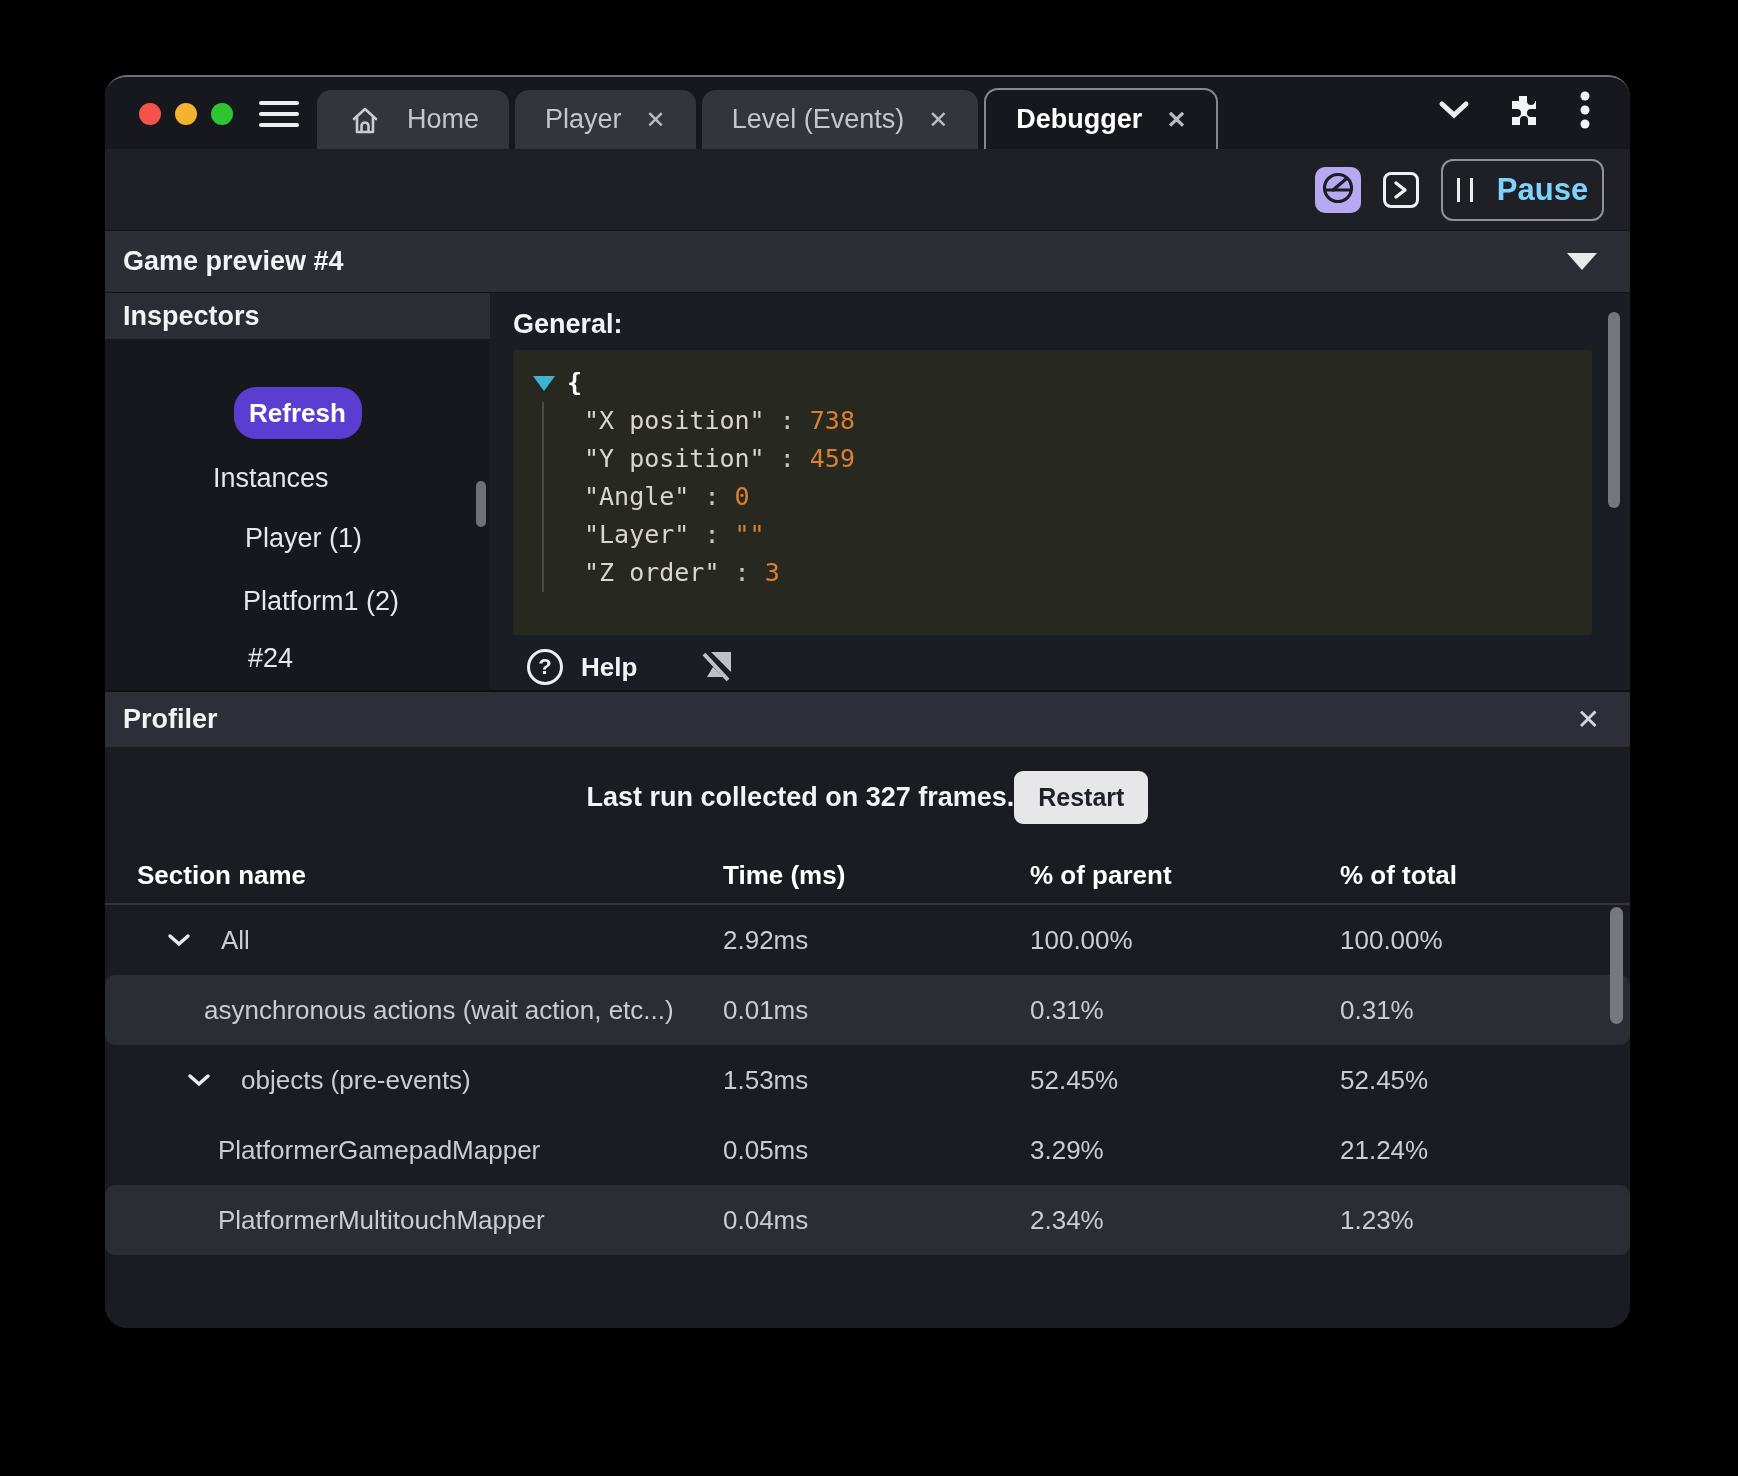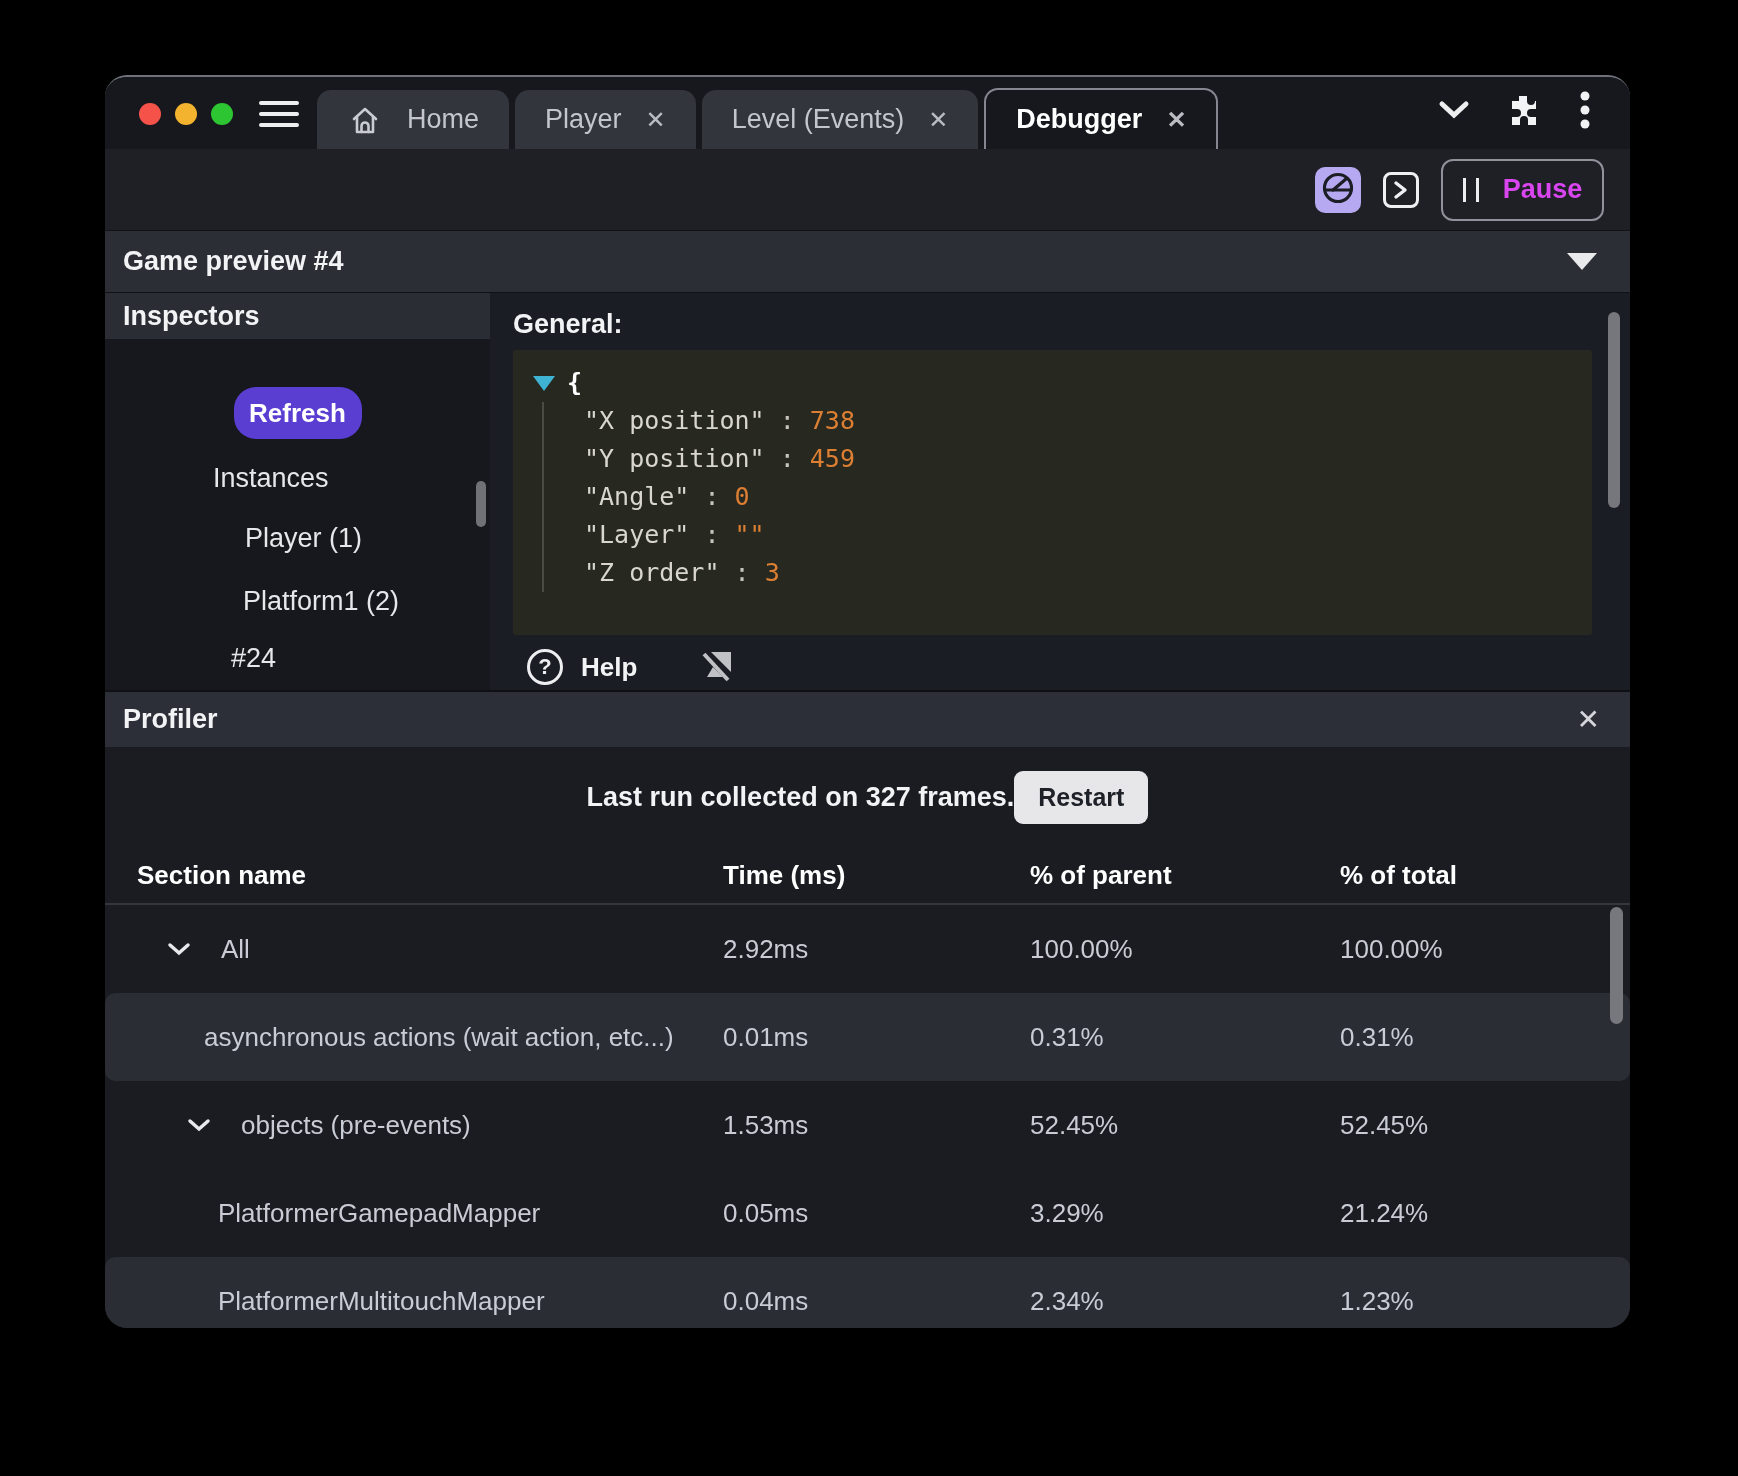--- a/index.html
+++ b/index.html
@@ -31,39 +31,39 @@
   .home-icon svg{ display:block; }
   .titlebar-right { margin-left:auto; display:flex; align-items:center; gap:38px; padding:0 40px 20px 0; }
   .tb-icon { color:#eceef0; display:flex; align-items:center; cursor:pointer; }
   
   .toolbar { height:81px; background:#1e2026; flex-shrink:0; display:flex; align-items:center; justify-content:flex-end; gap:22px; padding-right:26px; }
   .gauge-btn { width:46px; height:46px; border-radius:10px; background:#b7a9f1; display:flex; align-items:center; justify-content:center; cursor:pointer; }
   .console-btn { width:36px; height:36px; border:3px solid #eef0f2; border-radius:8px; display:flex; align-items:center; justify-content:center; cursor:pointer; }
   .pause-btn { width:163px; height:62px; border:2px solid #8f929a; border-radius:12px; display:flex; align-items:center; justify-content:center; gap:24px; cursor:pointer; background:transparent; }
   .pause-bars { display:flex; gap:10px; }
   .pause-bars i { display:block; width:3px; height:24px; background:#eceef0; }
-  .pause-btn b { color:#d946ef; font-size:27px; }
+  .pause-btn b { color:#7dd3fc; font-size:31px; }
   
   .preview-row { height:63px; background:#2c2e36; border-top:1px solid #101216; border-bottom:1px solid #101216;
     display:flex; align-items:center; padding:0 33px 0 18px; flex-shrink:0; }
   .preview-row h1 { font-size:27px; color:#f2f3f5; font-weight:bold; }
   .tri-down { margin-left:auto; width:0; height:0; border-left:15px solid transparent; border-right:15px solid transparent; border-top:17px solid #e9eaec; cursor:pointer; }
   
   .main { height:397px; display:flex; flex-shrink:0; }
   .left-panel { width:385px; background:#16181d; display:flex; flex-direction:column; position:relative; }
   .left-header { height:46px; background:#2b2d35; display:flex; align-items:center; padding-left:18px; flex-shrink:0; }
   .left-header h2 { font-size:27px; color:#f2f3f5; font-weight:bold; }
   .left-body { position:relative; flex:1; }
   .refresh-btn { position:absolute; left:50%; transform:translateX(-50%); top:48px; width:128px; height:52px;
     background:#5a3ed2; border:none; border-radius:22px; color:#fff; font-weight:bold; font-size:26px; cursor:pointer; font-family:inherit; }
   .tree-item { position:absolute; color:#e5e7ea; font-size:27px; white-space:nowrap; cursor:pointer; }
   .ti-0 { left:108px; top:124px; }
   .ti-1 { left:140px; top:184px; }
   .ti-2 { left:138px; top:247px; }
-  .ti-3 { left:126px; top:304px; }
+  .ti-3 { left:143px; top:304px; }
   .left-scroll { position:absolute; right:4px; top:142px; width:10px; height:46px; background:#6f7176; border-radius:5px; cursor:pointer; }
   .right-panel { flex:1; background:#1b1d24; position:relative; padding:16px 0 0 23px; }
   .right-panel h2 { font-size:27px; color:#f2f3f5; font-weight:bold; margin-bottom:10px; }
   .json-block { width:1079px; height:285px; background:#272920; border-radius:3px; padding:14px 20px;
     font-family:"DejaVu Sans Mono", monospace; font-size:25px; line-height:38px; overflow:hidden; }
   .json-root { display:flex; align-items:center; gap:12px; }
   .collapse-tri { width:0; height:0; border-left:11px solid transparent; border-right:11px solid transparent; border-top:15px solid #3fb3d4; cursor:pointer; }
   .brace { color:#ffffff; font-weight:bold; }
   .json-body { margin-left:9px; border-left:2px solid #4a4c42; padding-left:40px; }
   .jkey { color:#d8d6ce; }
@@ -81,21 +81,21 @@
   .profiler-close { margin-left:auto; color:#d4d6db; font-size:28px; cursor:pointer; line-height:1; }
   .profiler-body { flex:1; background:#1a1c22; position:relative; display:flex; flex-direction:column; }
   .collect-row { height:100px; display:flex; align-items:center; justify-content:center; gap:0; flex-shrink:0; }
   .collect-row p { color:#f2f3f5; font-size:27px; font-weight:bold; }
   .restart-btn { background:#e7e7ea; color:#1f2128; border:none; border-radius:9px; font-size:25px; font-weight:bold;
     padding:12px 24px; cursor:pointer; font-family:inherit; }
   .ptable { flex:1; }
   .trow { display:grid; grid-template-columns:586px 307px 310px auto; padding-left:32px; align-items:center; }
   .trow.head { height:58px; border-bottom:2px solid #34363e; }
   .trow.head > div { color:#ffffff; font-size:26px; font-weight:bold; }
-  .trow.data { height:88px; color:#c9ccd4; font-size:26px; }
+  .trow.data { height:70px; color:#c9ccd4; font-size:26px; }
   .trow.data.alt { background:#2b2d35; border-radius:10px; }
   .trow.data .name { display:flex; align-items:center; white-space:nowrap; overflow:hidden; }
   .chev { display:flex; margin-right:30px; cursor:pointer; }
   .ind-all { padding-left:30px; }
   .ind-async { padding-left:67px; }
   .ind-obj { padding-left:50px; }
   .ind-leaf { padding-left:81px; }
   .table-scroll { position:absolute; right:7px; top:160px; width:13px; height:117px; background:#77787d; border-radius:7px; cursor:pointer; }
 </style>
 </head>

